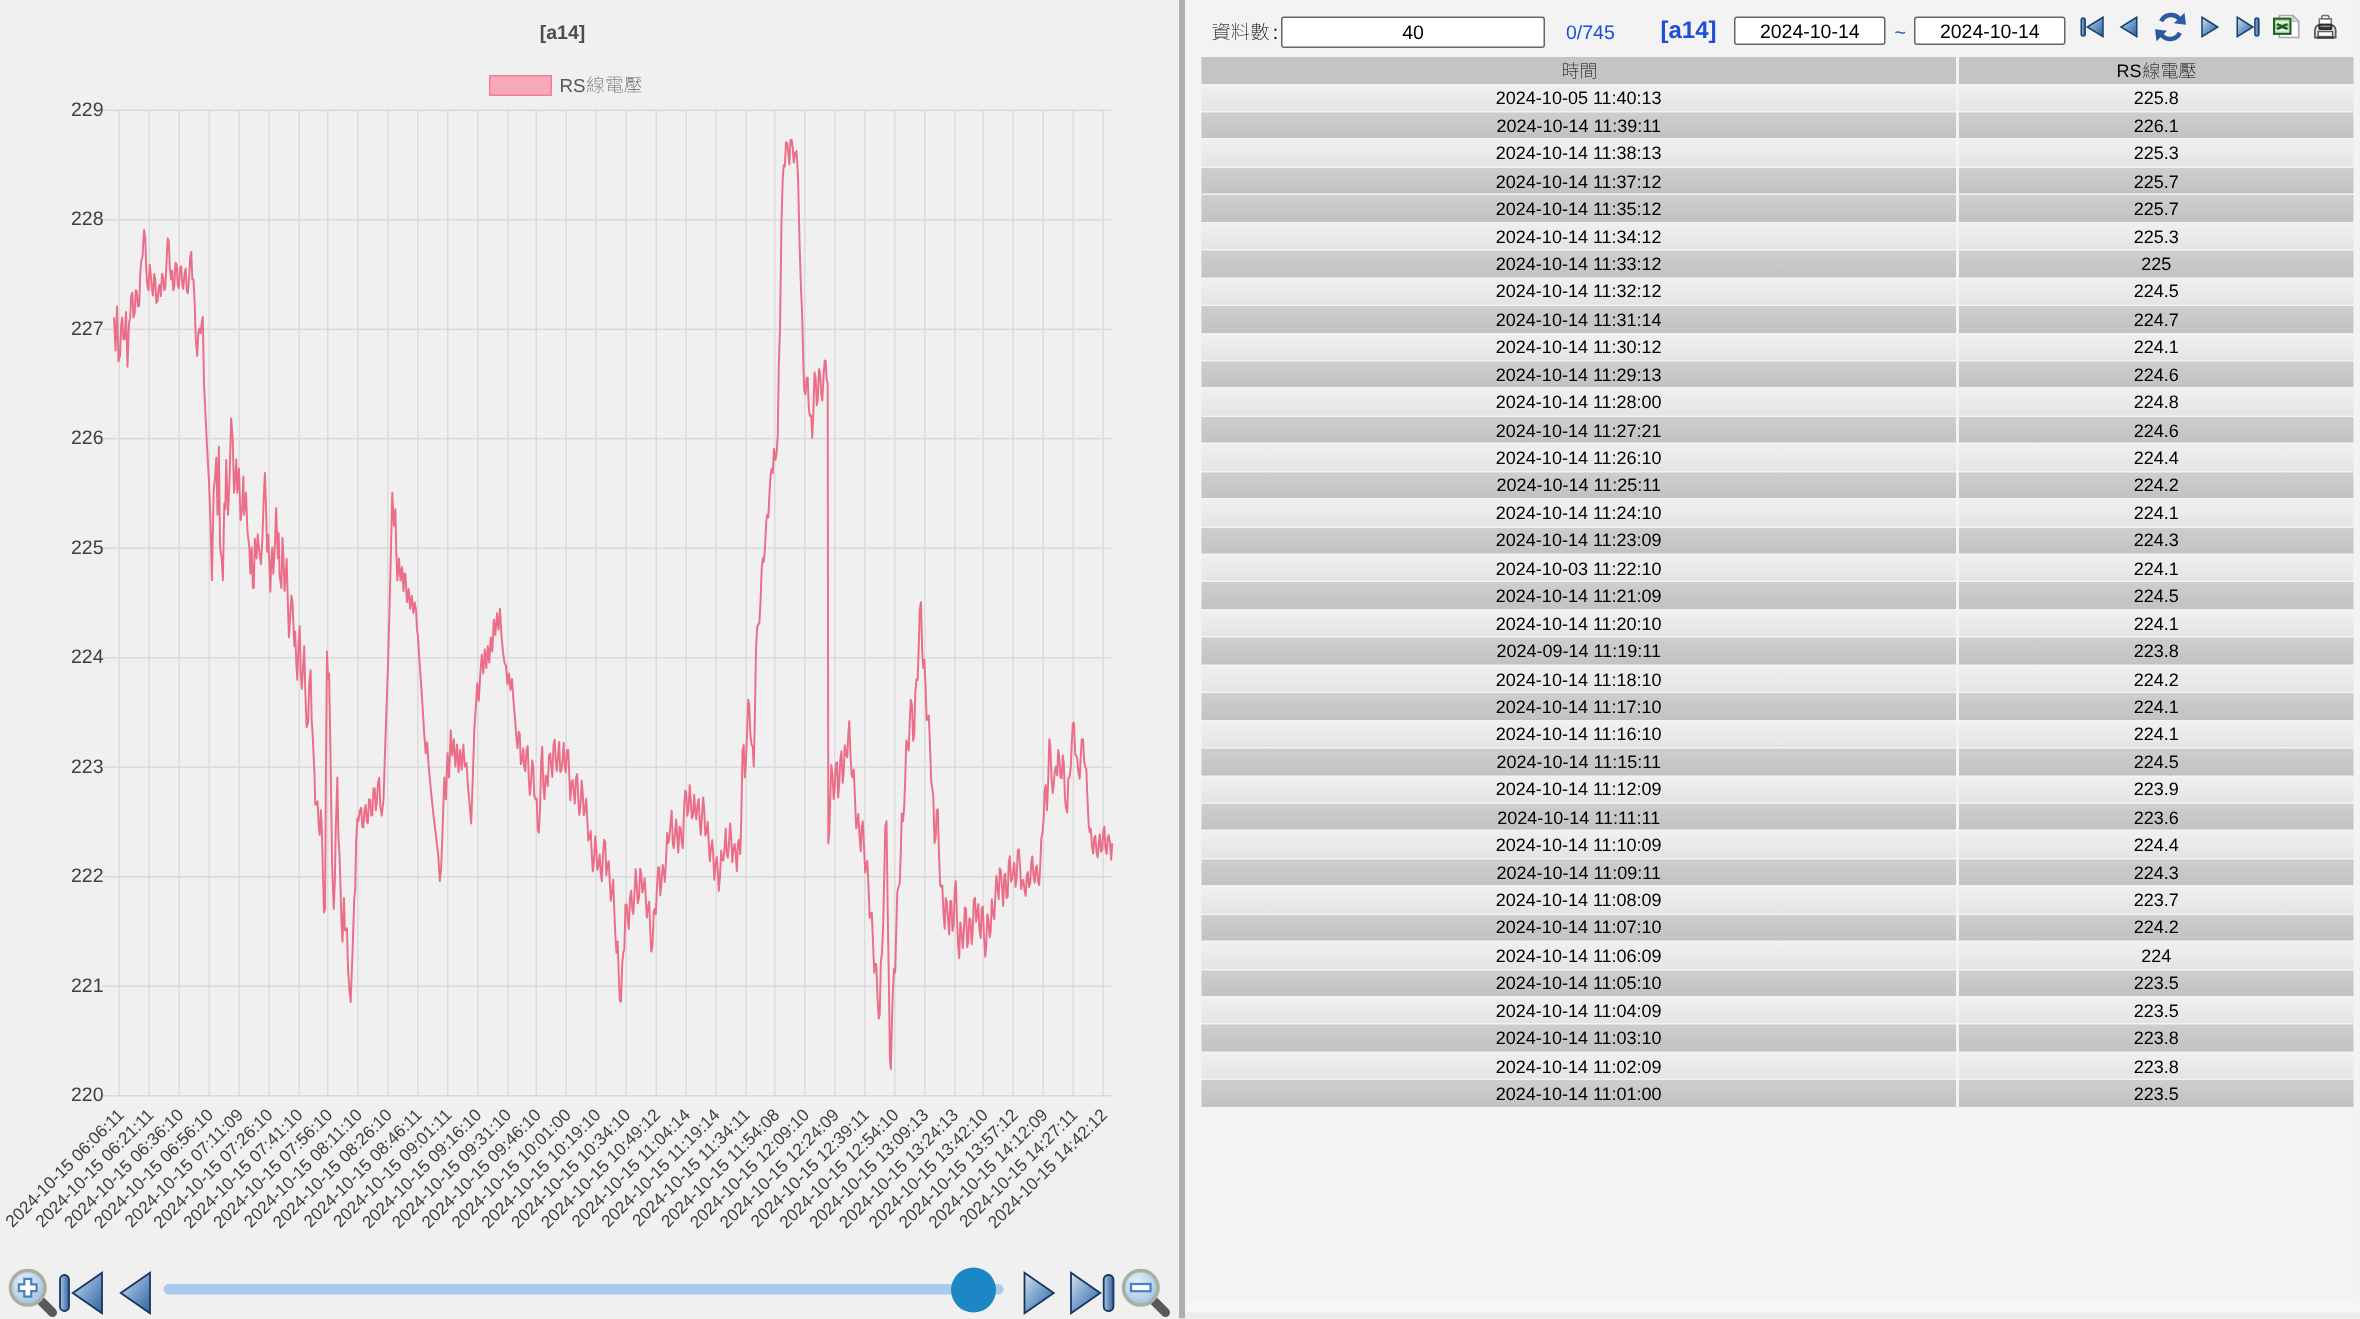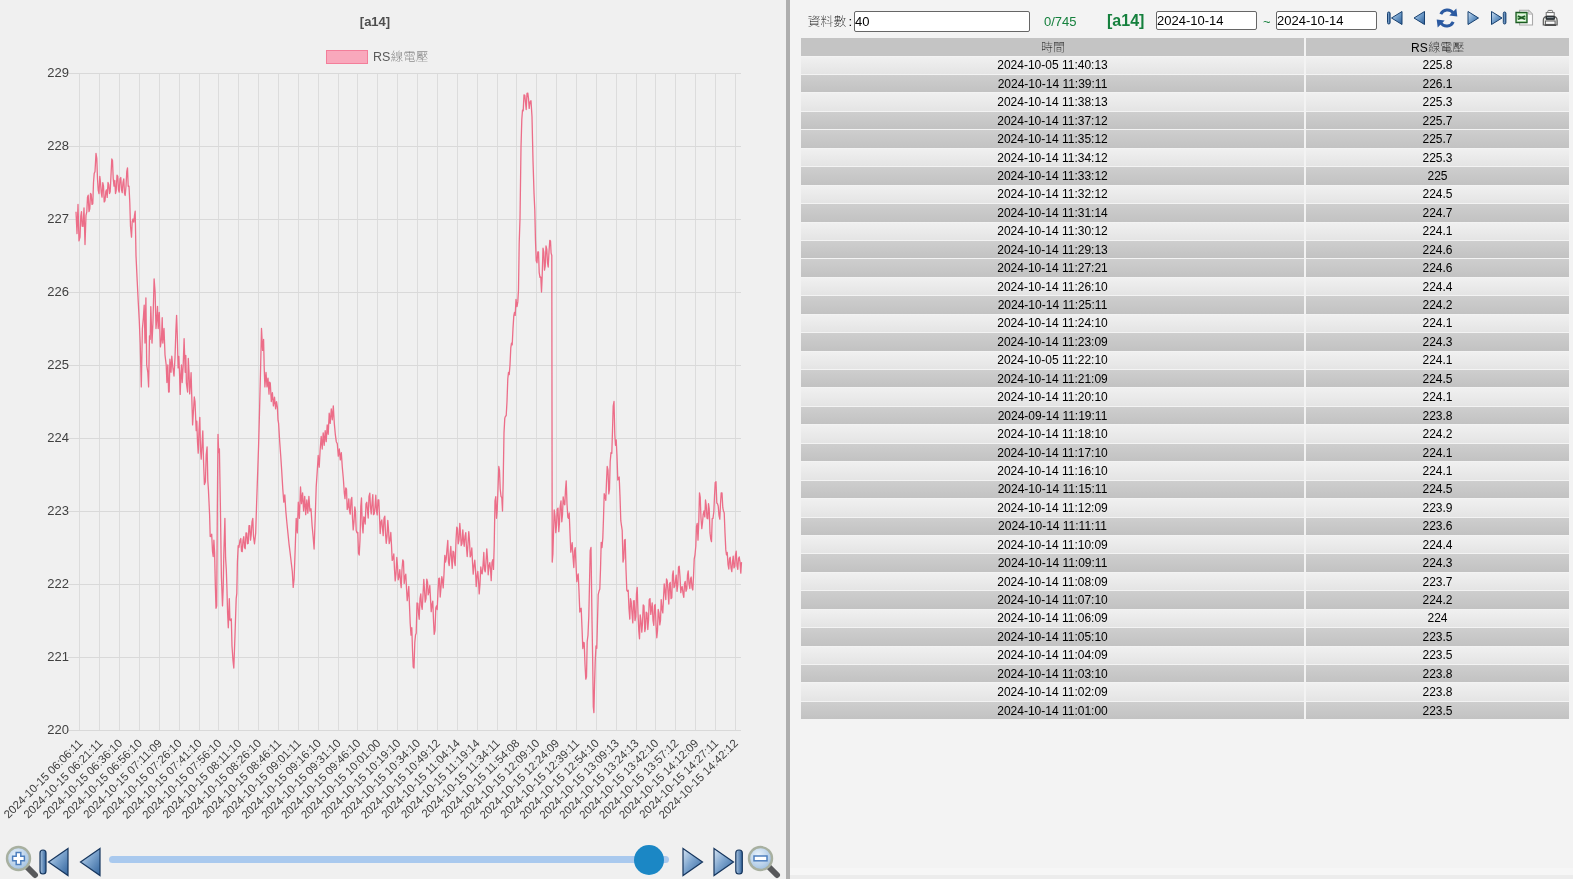--- a/index.html
+++ b/index.html
@@ -9,22 +9,22 @@
 #right{position:absolute;left:790px;top:0;width:783px;height:879px;background:#f3f3f3}
 #title{position:absolute;left:175px;top:14px;width:400px;text-align:center;font-size:13px;font-weight:bold;color:#4d4d4d}
 #legend{position:absolute;left:326px;top:50px;height:13px}
 #legsw{position:absolute;left:0;top:0;width:40px;height:12px;background:#f9a8bc;border:1.5px solid #f37e9a}
 #navbar{position:absolute;left:0;top:840px;width:786px;height:39px}
 #track{position:absolute;left:109px;top:16px;width:560px;height:7px;border-radius:4px;background:#a9c9ee}
 #thumb{position:absolute;left:634px;top:5px;width:30px;height:30px;border-radius:50%;background:#1b87c5}
 #ctrl{position:absolute;left:0;top:0;width:783px;height:38px}
 #strip1{position:absolute;left:0;top:868px;width:783px;height:7px;background:#f6f6f6}
 #strip2{position:absolute;left:0;top:875px;width:783px;height:4px;background:#ececec}
-.lab{position:absolute;font-size:13px;color:#15803d;white-space:nowrap}
-.inp{position:absolute;background:#fff;border:1px solid #666;border-radius:2px;font-size:13px;color:#000;text-align:left;line-height:19px}
+.lab{position:absolute;font-size:13px;color:#1d4ed8;white-space:nowrap}
+.inp{position:absolute;background:#fff;border:1px solid #666;border-radius:2px;font-size:13px;color:#000;text-align:center;line-height:19px}
 #dtable{position:absolute;left:9px;top:37px;border-collapse:separate;border-spacing:2px 1px}
 #dtable td,#dtable th{font-size:12px;font-weight:normal;color:#000;text-align:center;padding:0;height:17.45px;overflow:hidden;white-space:nowrap}
 #dtable th{background:#c4c4c4;height:17.6px}
 #dtable col.c1{width:503px}
 #dtable col.c2{width:263px}
 tr.lt td{background:linear-gradient(#f0f0f0,#e4e4e4)}
 tr.dk td{background:linear-gradient(#cecece,#c2c2c2)}
 </style>
 </head>
 <body>
@@ -288,20 +288,24 @@
           <td>224.7</td>
         </tr>
 <tr class="lt">
           <td>2024-10-14 11:30:12</td>
           <td>224.1</td>
         </tr>
 <tr class="dk">
           <td>2024-10-14 11:29:13</td>
           <td>224.6</td>
         </tr>
+<tr class="lt">
+          <td>2024-10-14 11:28:00</td>
+          <td>224.8</td>
+        </tr>
 <tr class="dk">
           <td>2024-10-14 11:27:21</td>
           <td>224.6</td>
         </tr>
 <tr class="lt">
           <td>2024-10-14 11:26:10</td>
           <td>224.4</td>
         </tr>
 <tr class="dk">
           <td>2024-10-14 11:25:11</td>
@@ -309,21 +313,21 @@
         </tr>
 <tr class="lt">
           <td>2024-10-14 11:24:10</td>
           <td>224.1</td>
         </tr>
 <tr class="dk">
           <td>2024-10-14 11:23:09</td>
           <td>224.3</td>
         </tr>
 <tr class="lt">
-          <td>2024-10-05 11:22:10</td>
+          <td>2024-10-03 11:22:10</td>
           <td>224.1</td>
         </tr>
 <tr class="dk">
           <td>2024-10-14 11:21:09</td>
           <td>224.5</td>
         </tr>
 <tr class="lt">
           <td>2024-10-14 11:20:10</td>
           <td>224.1</td>
         </tr>

